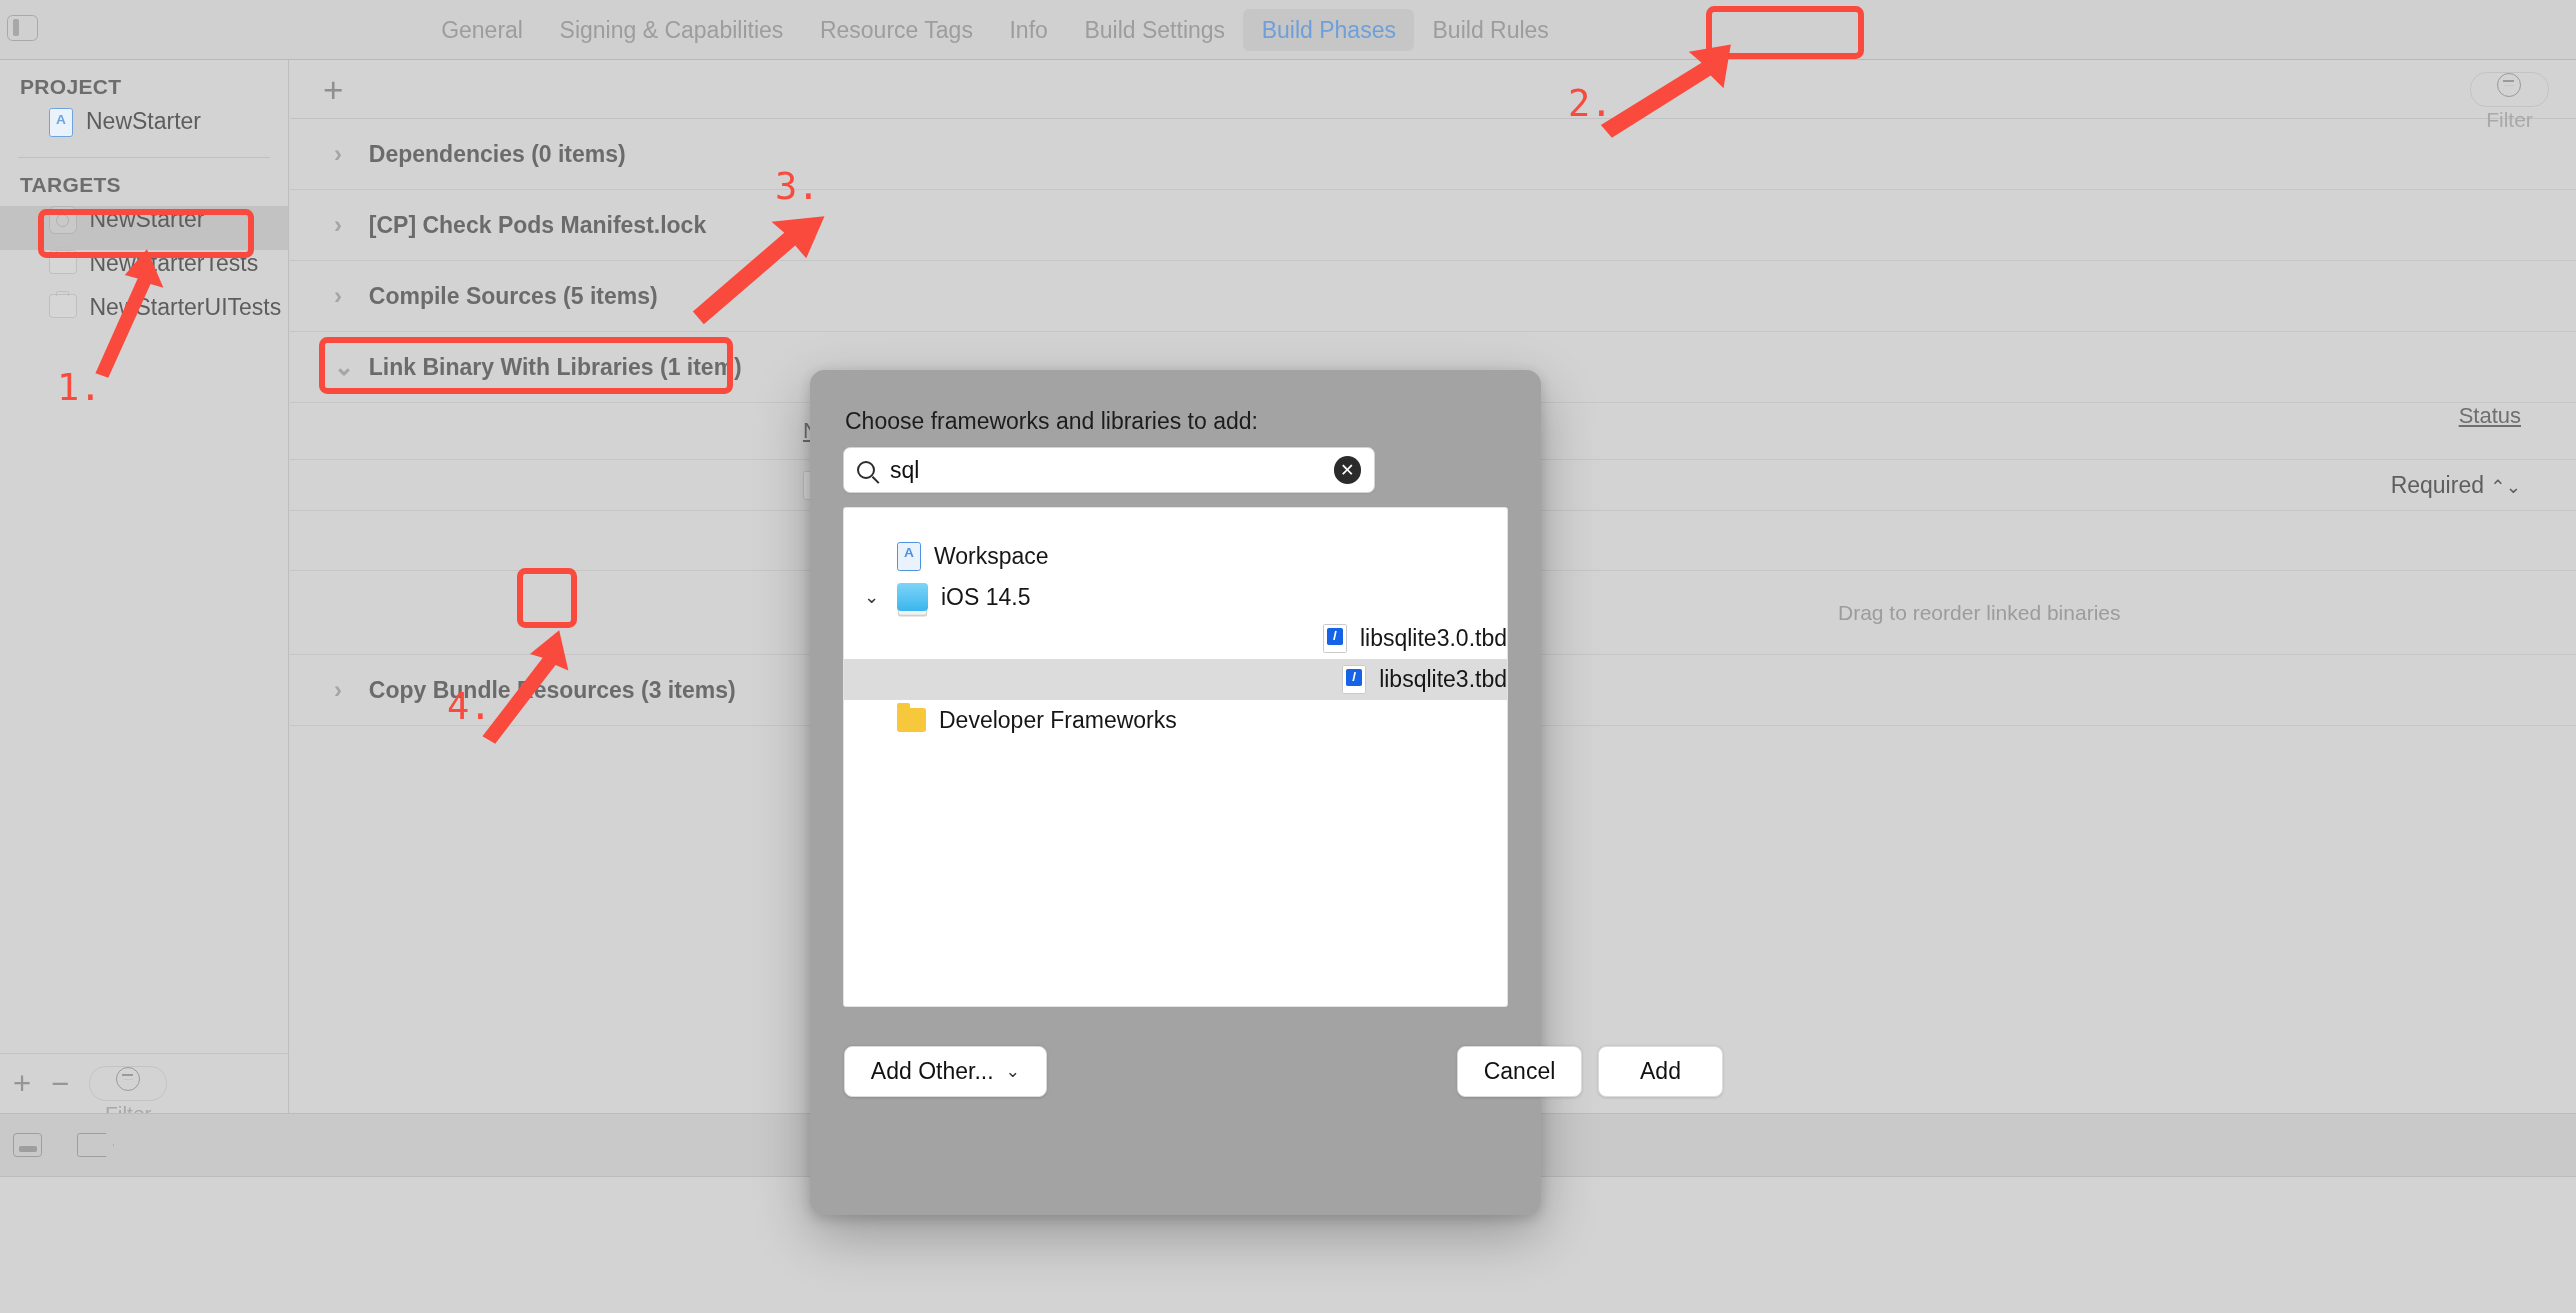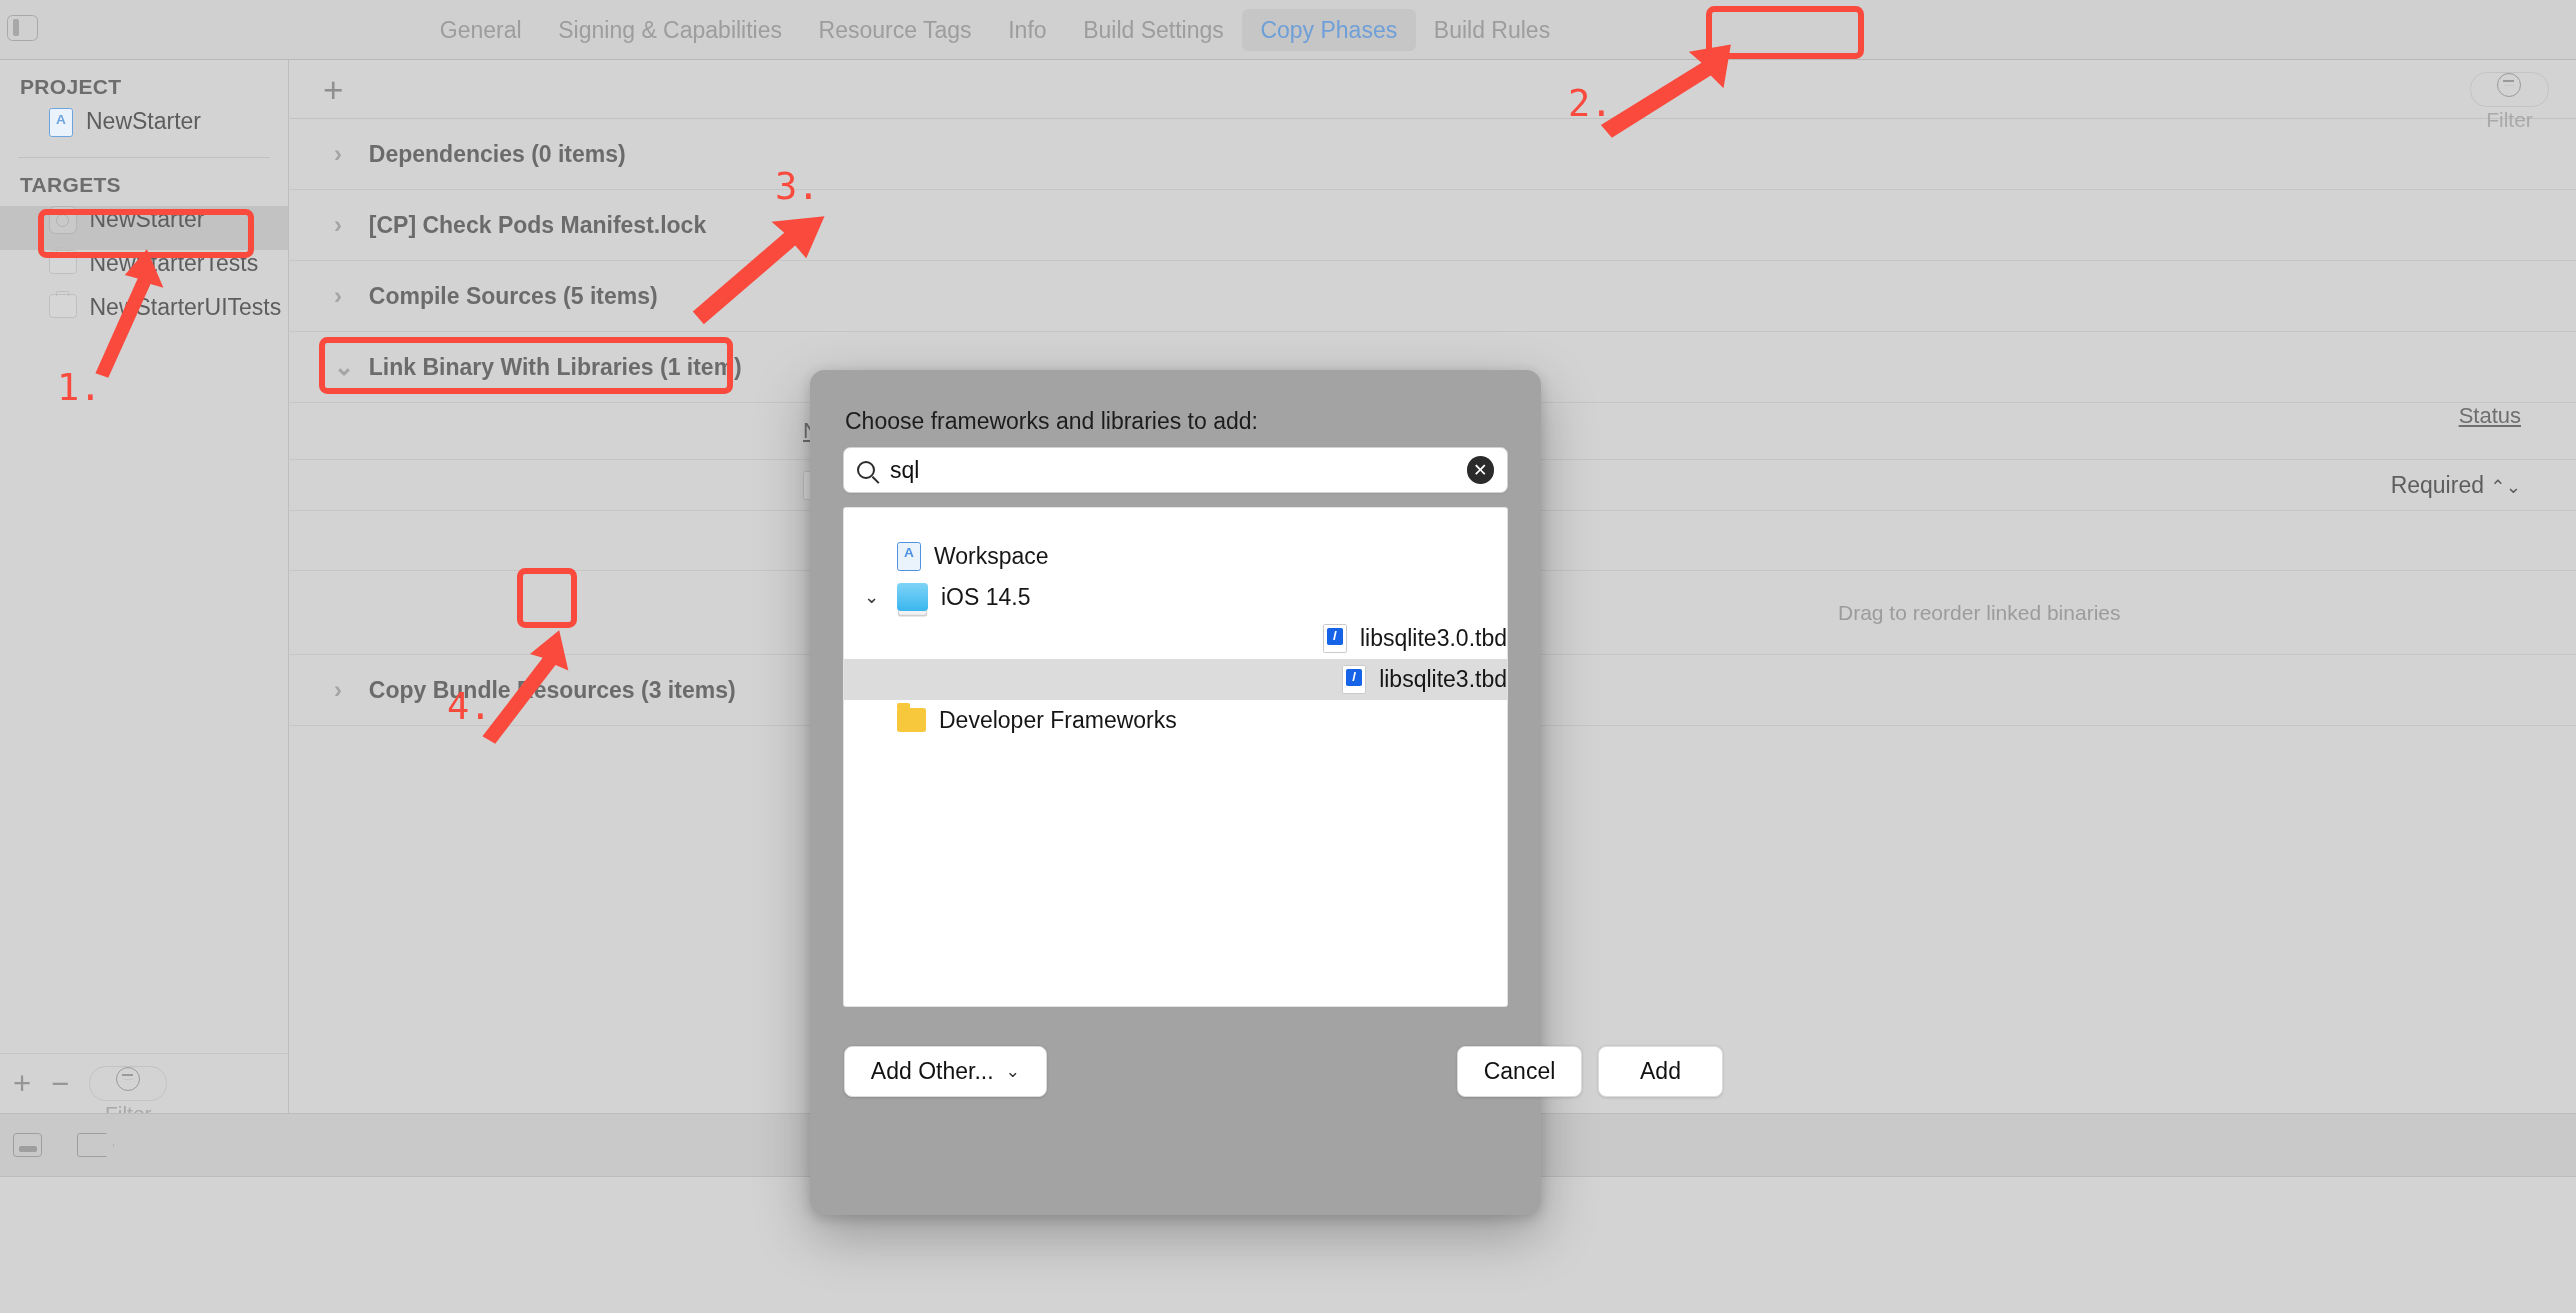--- a/index.html
+++ b/index.html
@@ -155,21 +155,21 @@
   }
 
   
   .dialog {
     position: absolute; left: 810px; top: 370px; width: 731px; height: 845px;
     background: #a3a3a3; border-radius: 14.7px;
     box-shadow: 0 20px 55px rgba(0,0,0,.28), 0 3.7px 13px rgba(0,0,0,.16);
   }
   .dlg-title { position:absolute; left: 35px; top: 38px; font-size: 23px; color: #1d1d1d; }
   .dlg-search {
-    position: absolute; left: 33px; top: 77px; width: 665px; height: 46px;
+    position: absolute; left: 33px; top: 77px; width: 532px; height: 46px;
     border: 0.9px solid #d4d4d4; border-radius: 7.3px; background: #fff;
     display: flex; align-items: center; padding: 0 13px; gap: 14.7px;
     box-shadow: 0 0.9px 1.8px rgba(0,0,0,.06);
   }
   .mag {
     width: 18.3px; height: 18.3px; border: 2.3px solid #2b2b2b; border-radius: 50%;
     position: relative; flex: none;
   }
   .mag::after {
     content:""; position:absolute; right:-6.4px; bottom:-4.6px; width:9.2px; height:2.3px;
@@ -253,21 +253,21 @@
 
   <div class="titlebar">
     <div class="sidebar-toggle"></div>
   </div>
   <div class="tabbar">
     <div class="tab">General</div>
     <div class="tab">Signing &amp; Capabilities</div>
     <div class="tab">Resource Tags</div>
     <div class="tab">Info</div>
     <div class="tab">Build Settings</div>
-    <div class="tab active">Copy Phases</div>
+    <div class="tab active">Build Phases</div>
     <div class="tab">Build Rules</div>
   </div>
 
   <div class="sidebar">
     <div class="section-head">PROJECT</div>
     <div class="side-row">
       <span class="icon-proj"></span>
       <span>NewStarter</span>
     </div>
     <div class="divider-h"></div>

